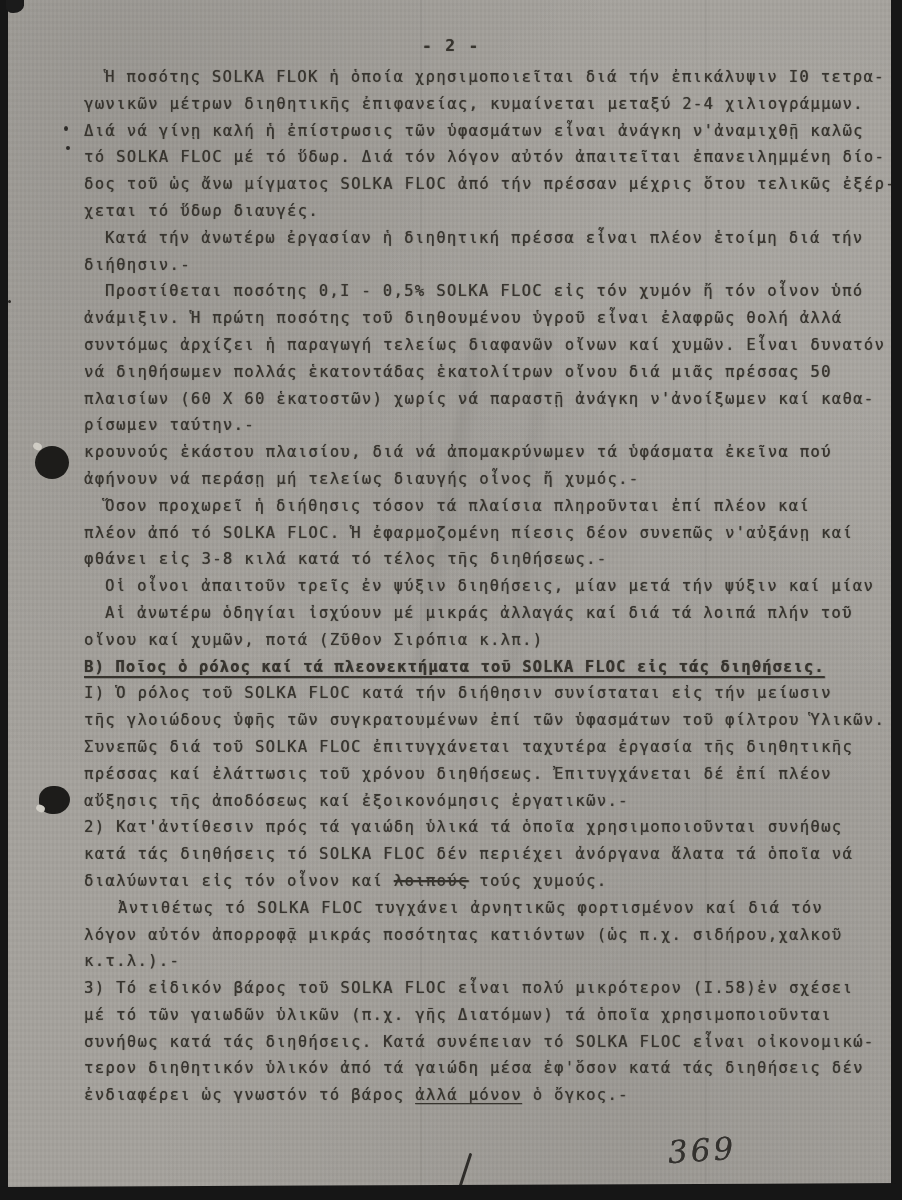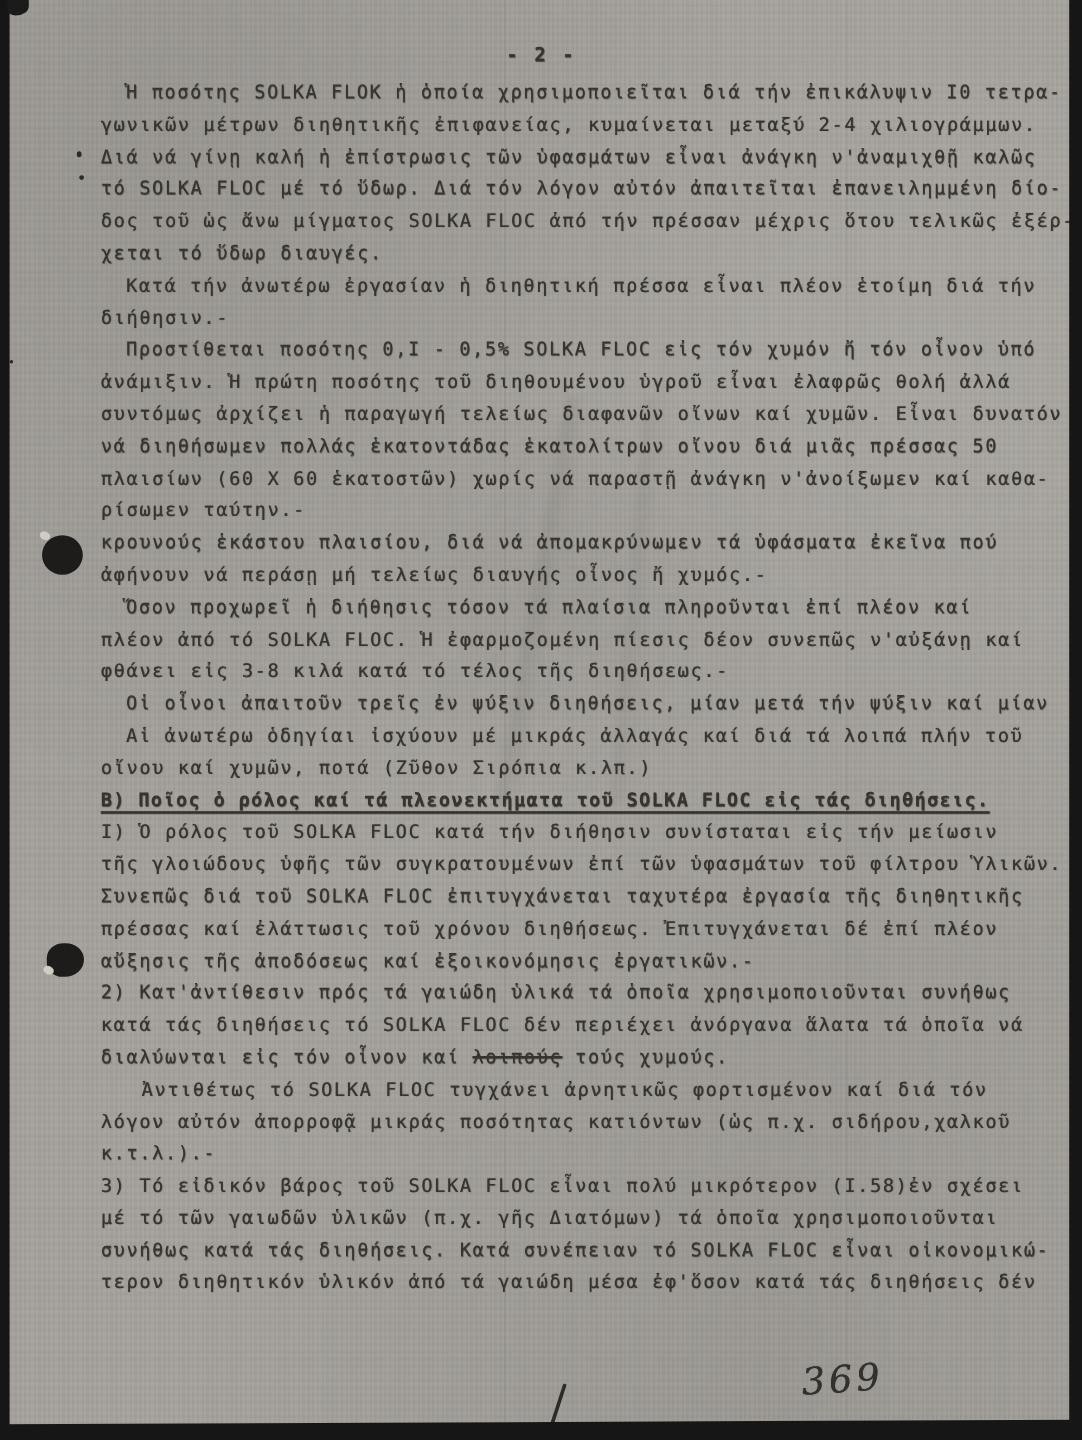--- a/index.html
+++ b/index.html
@@ -126,20 +126,21 @@
     <div class="ln">2) Κατ'ἀντίθεσιν πρός τά γαιώδη ὑλικά τά ὁποῖα χρησιμοποιοῦνται συνήθως</div>
     <div class="ln">κατά τάς διηθήσεις τό SOLKA FLOC δέν περιέχει ἀνόργανα ἅλατα τά ὁποῖα νά</div>
     <div class="ln"><span>διαλύωνται εἰς τόν οἶνον καί </span><span class="strike">λοιπούς</span><span> τούς χυμούς.</span></div>
     <div class="ln ind2">Ἀντιθέτως τό SOLKA FLOC τυγχάνει ἀρνητικῶς φορτισμένον καί διά τόν</div>
     <div class="ln">λόγον αὐτόν ἀπορροφᾷ μικράς ποσότητας κατιόντων (ὡς π.χ. σιδήρου,χαλκοῦ</div>
     <div class="ln">κ.τ.λ.).-</div>
     <div class="ln">3) Τό εἰδικόν βάρος τοῦ SOLKA FLOC εἶναι πολύ μικρότερον (Ι.58)ἐν σχέσει</div>
     <div class="ln">μέ τό τῶν γαιωδῶν ὑλικῶν (π.χ. γῆς Διατόμων) τά ὁποῖα χρησιμοποιοῦνται</div>
     <div class="ln">συνήθως κατά τάς διηθήσεις. Κατά συνέπειαν τό SOLKA FLOC εἶναι οἰκονομικώ-</div>
     <div class="ln">τερον διηθητικόν ὑλικόν ἀπό τά γαιώδη μέσα ἐφ'ὅσον κατά τάς διηθήσεις δέν</div>
+    <div class="ln"><span>ἐνδιαφέρει ὡς γνωστόν τό βάρος </span><span class="uword">ἀλλά μόνον</span><span> ὁ ὄγκος.-</span></div>
   </div>
 
   <div class="hand-number">369</div>
   <div class="pen-stroke"></div>
 
   <div class="hole hole-1"></div>
   <div class="hole hole-2"></div>
 
   <div class="speck speck-1"></div>
   <div class="speck speck-2"></div>

